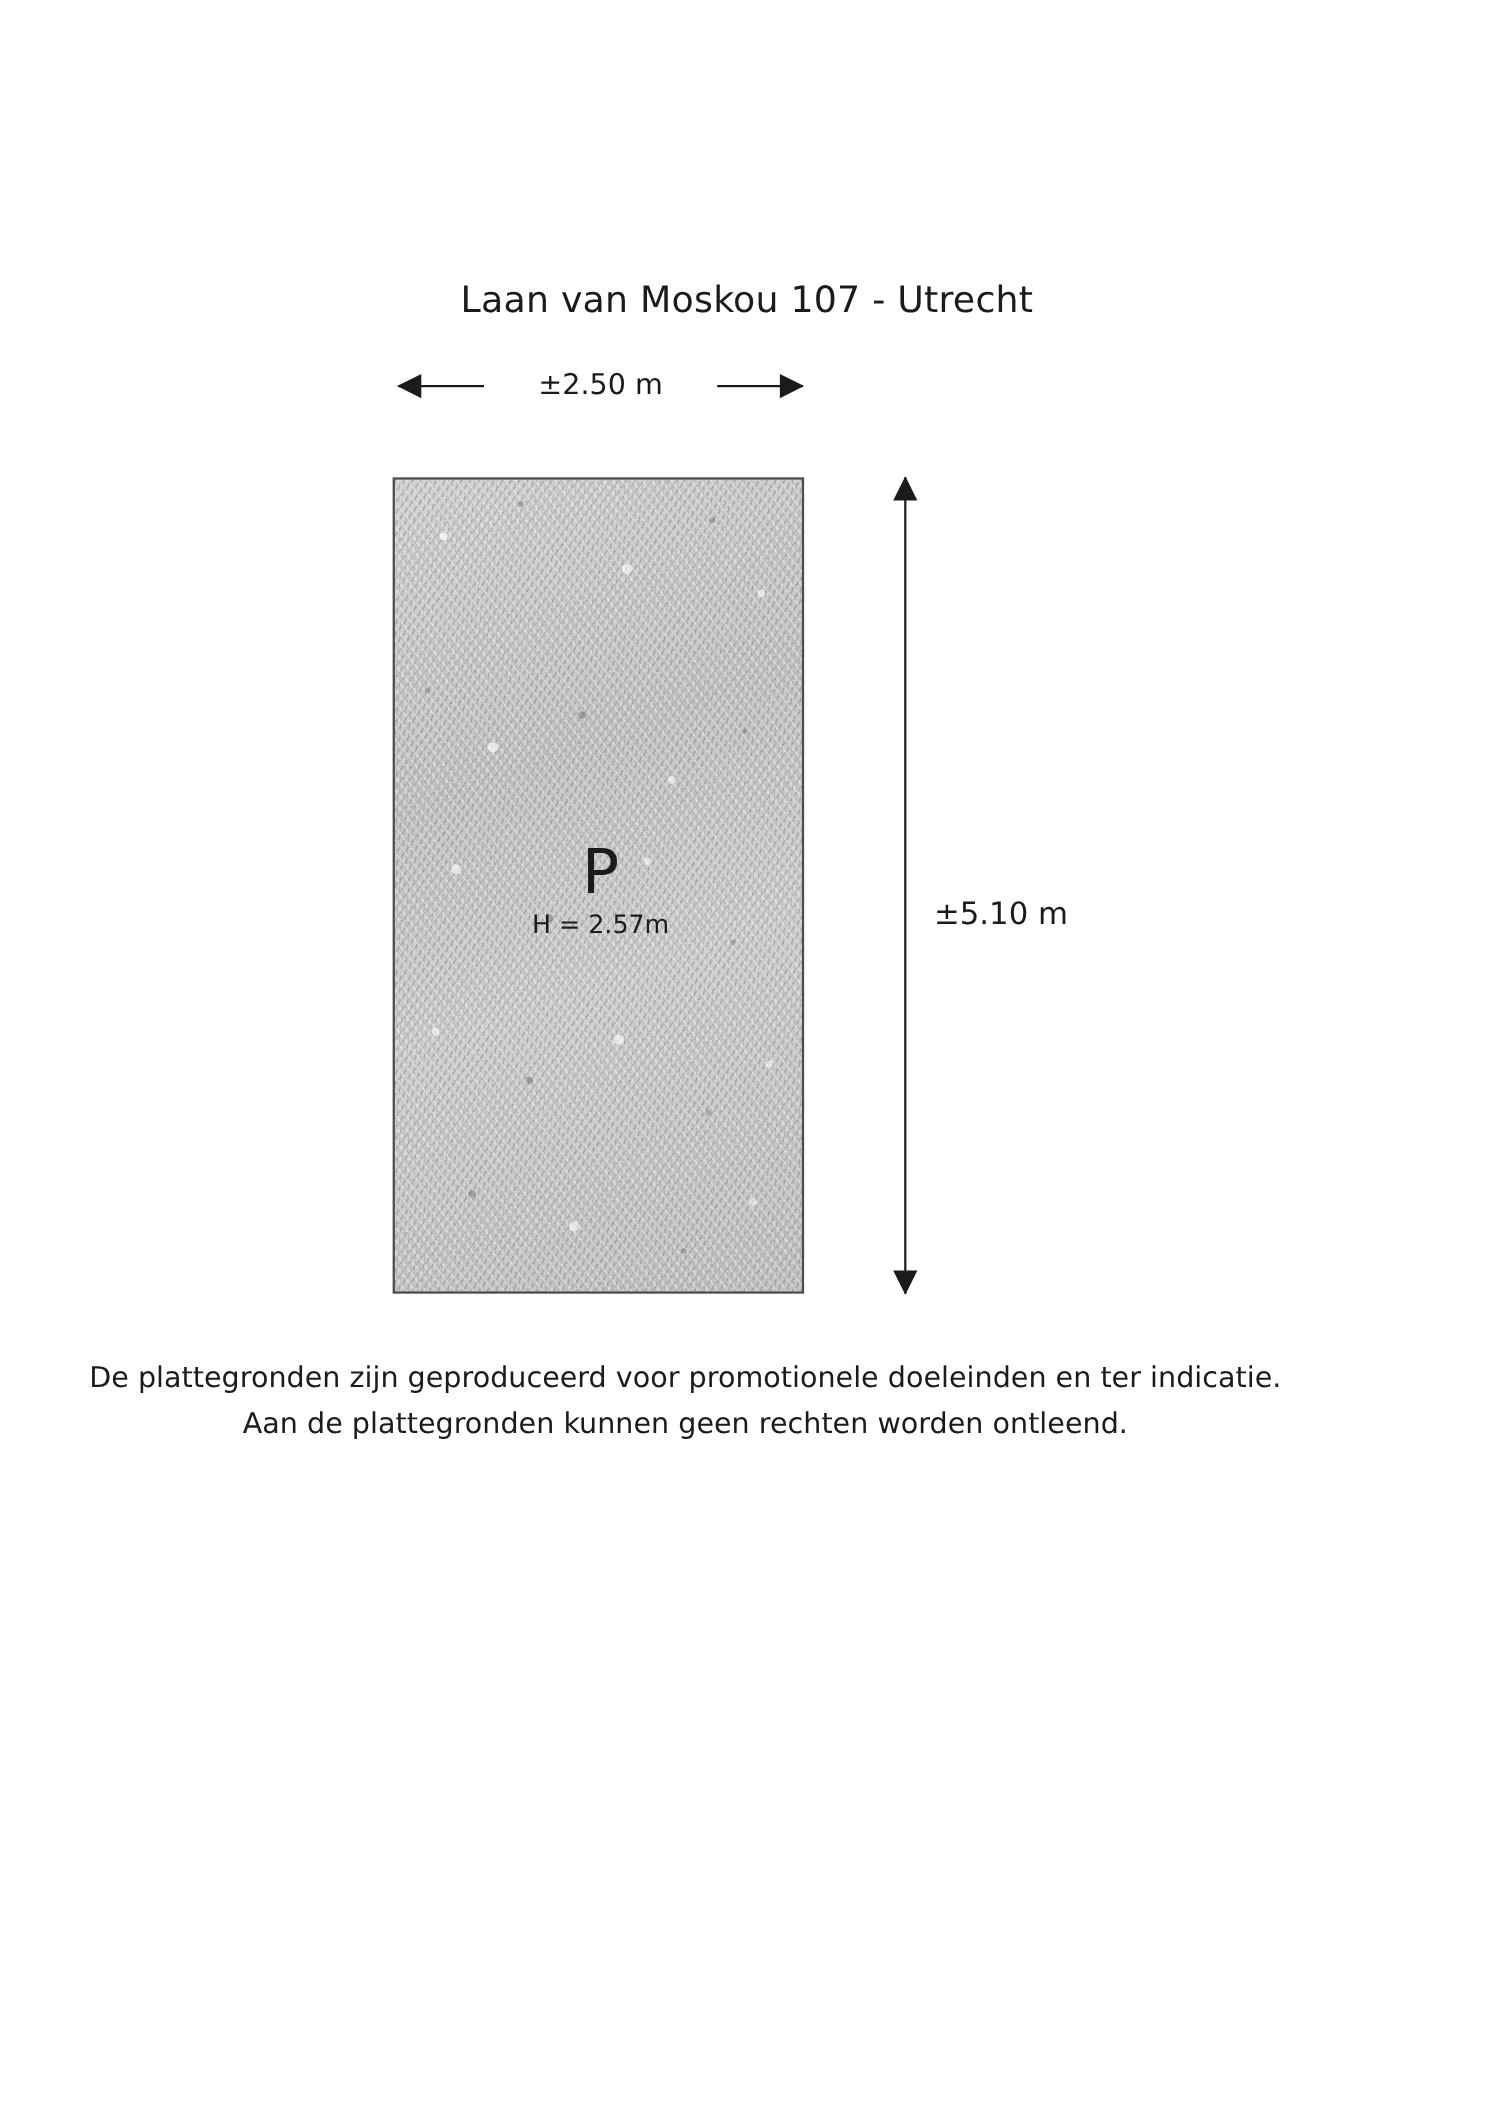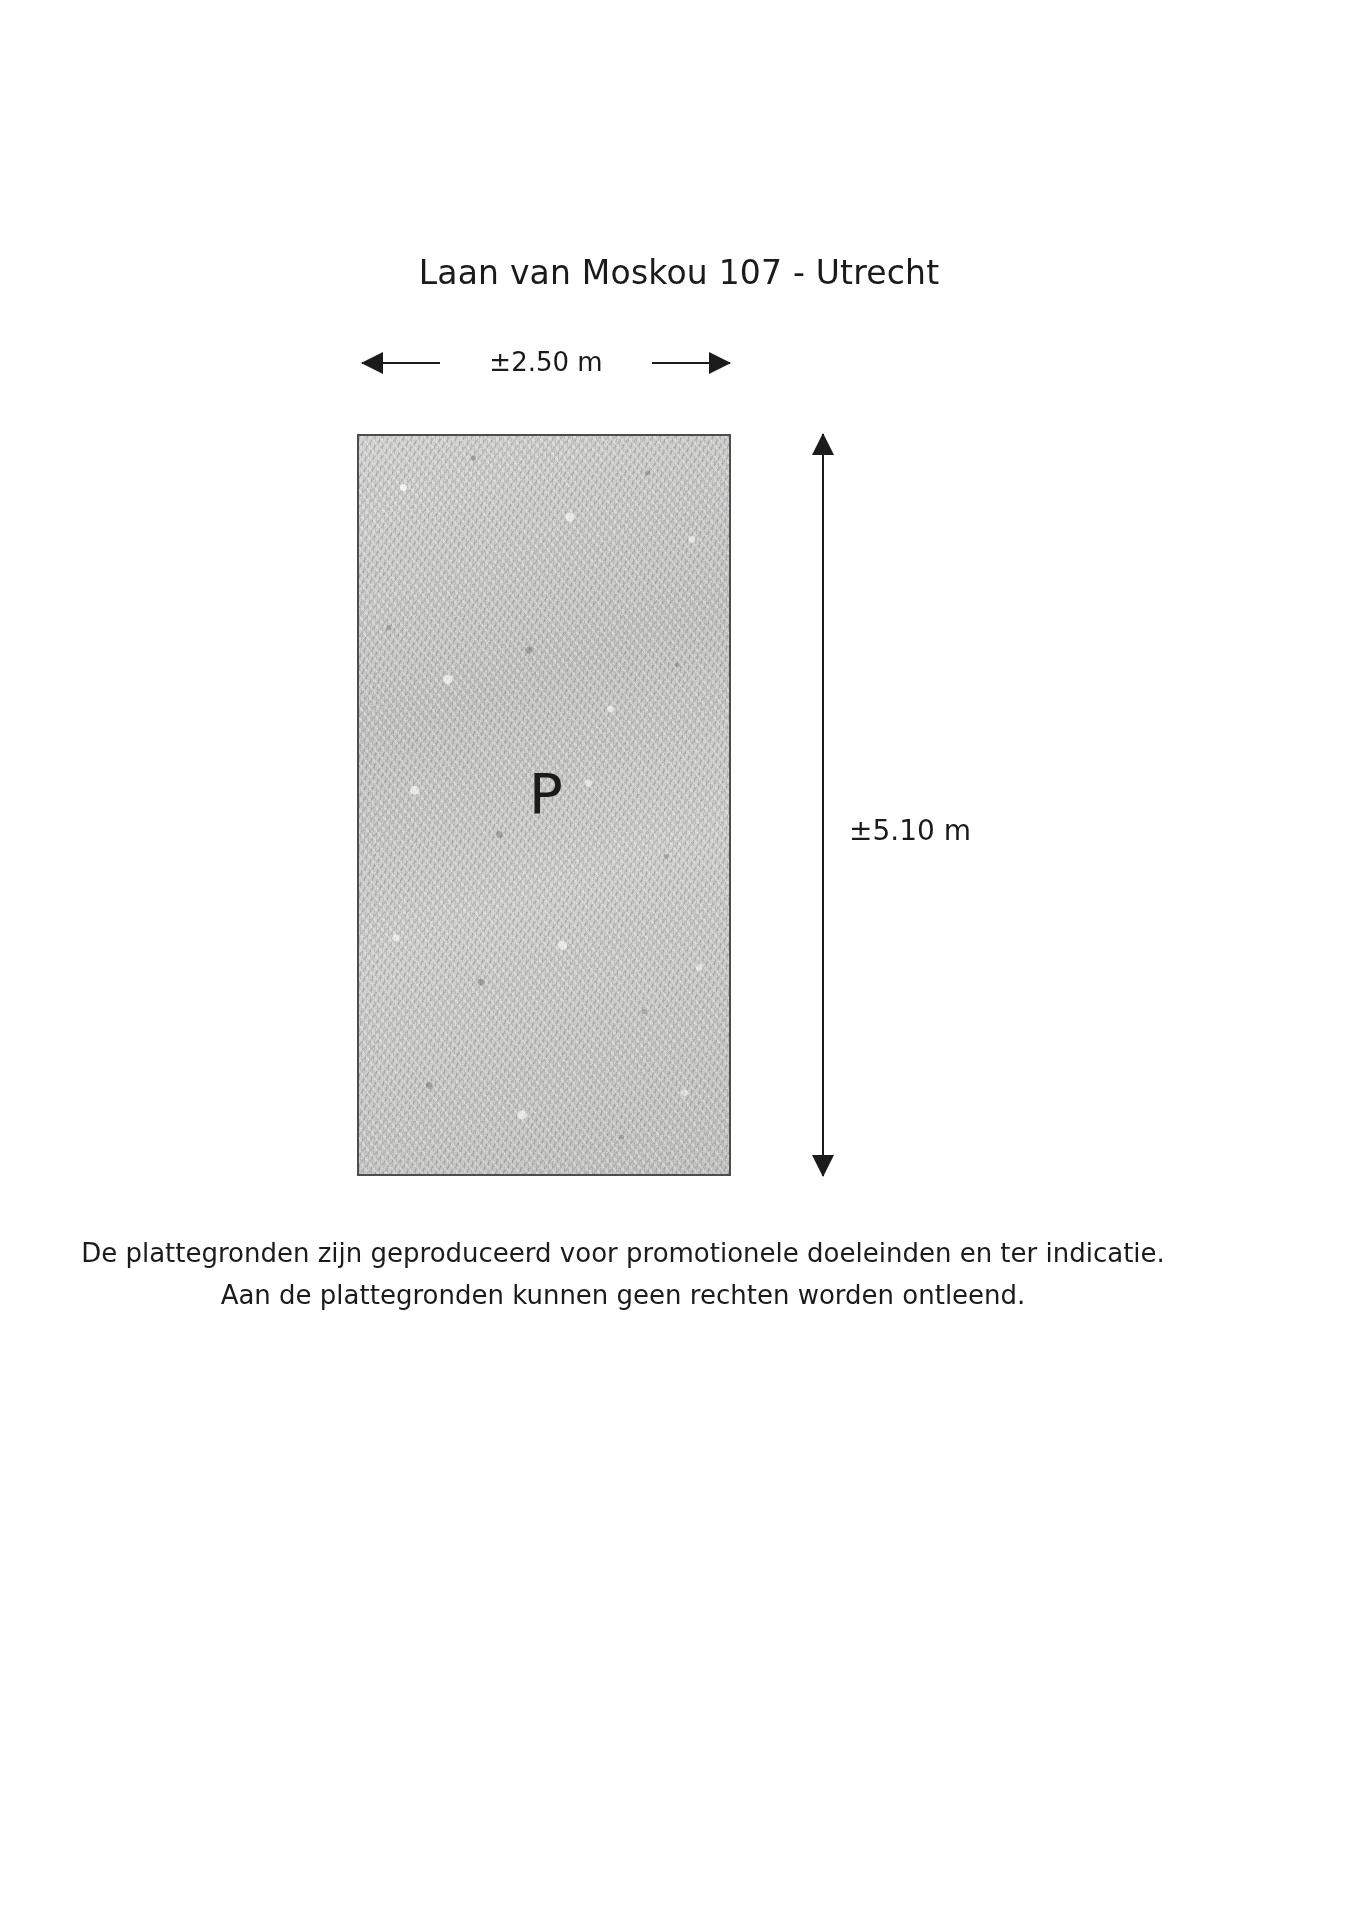--- a/index.html
+++ b/index.html
@@ -25,21 +25,21 @@
     text-align: center;
     font-size: 33px;
     letter-spacing: 0.2px;
     color: #1b1b1b;
   }
 
   
   .dim-top {
     position: absolute;
     left: 362px;
-    top: 344px;
+    top: 332px;
     width: 368px;
     height: 40px;
   }
   .dim-top .bar {
     position: absolute;
     left: 0;
     top: 18px;
     width: 368px;
     height: 2px;
     background: #1b1b1b;
@@ -197,20 +197,21 @@
 <div class="dim-top">
   <div class="bar"></div>
   <div class="arrow-left-h"></div>
   <div class="arrow-right-h"></div>
   <div class="label">±2.50 m</div>
 </div>
 
 <div class="plan">
   <div class="plan-label" style="top: 330px;">
     <div class="p">P</div>
+    <div class="h">H = 2.57m</div>
   </div>
 </div>
 
 <div class="dim-right">
   <div class="bar"></div>
   <div class="arrow-up-v"></div>
   <div class="arrow-down-v"></div>
 </div>
 <div class="dim-right-label">±5.10 m</div>
 

